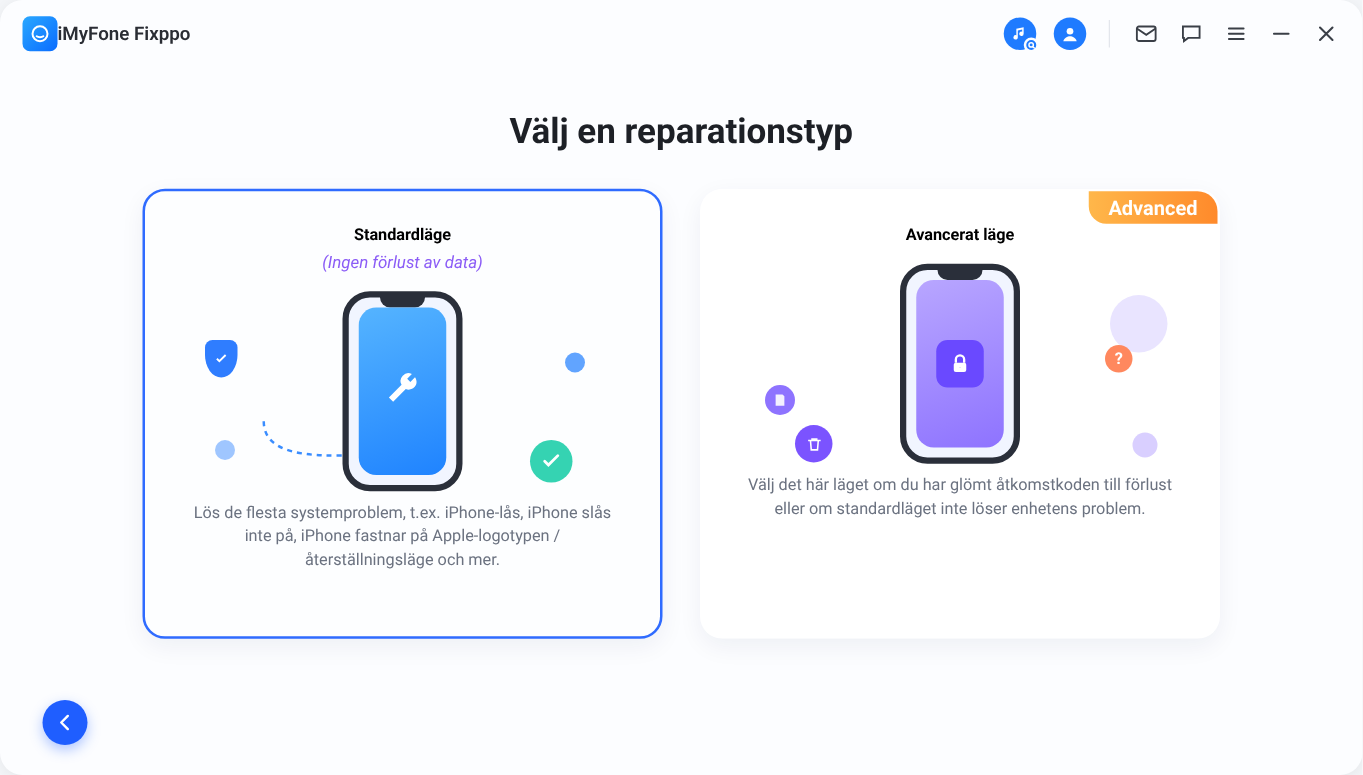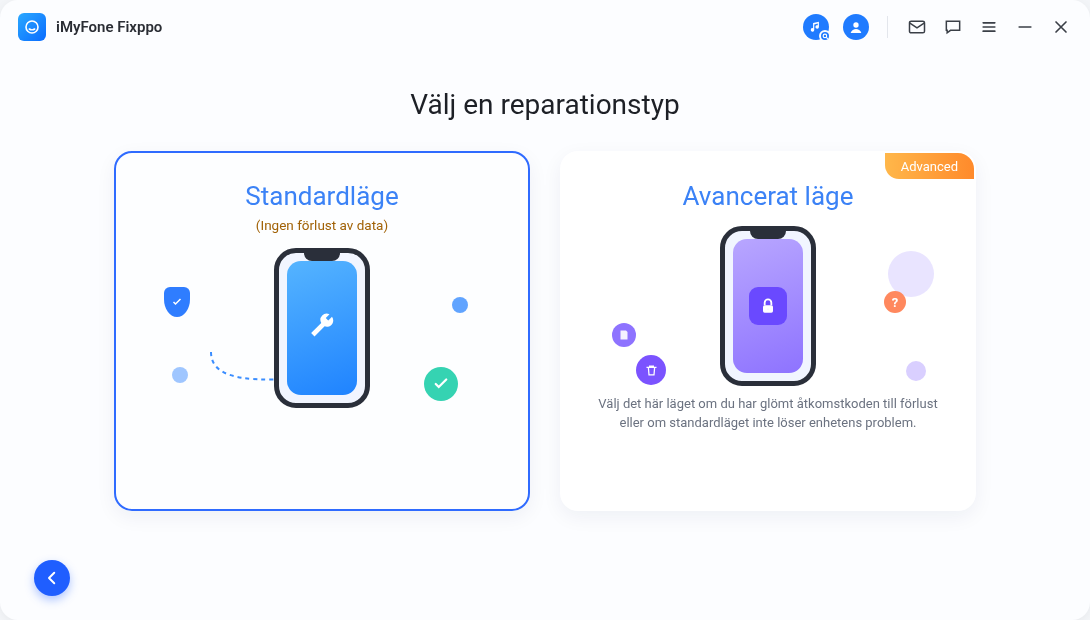--- a/index.html
+++ b/index.html
@@ -2,44 +2,44 @@
 <html><head>
   <meta charset="utf-8">
   <style>
     * { margin:0; padding:0; box-sizing:border-box; font-family: -apple-system, "Segoe UI", Roboto, Arial, sans-serif; }
     body { width:1090px; height:620px; background:#f3f5f8; overflow:hidden; }
     .window { width:1090px; height:620px; background:#fcfdff; border-radius:18px; position:relative; box-shadow:0 2px 10px rgba(0,0,0,.05); }
 
     
     .titlebar { height:54px; display:flex; align-items:center; padding:0 18px; }
     .app-logo { width:28px; height:28px; border-radius:6px; background:linear-gradient(135deg,#2aa8ff,#0a6cff); display:flex; align-items:center; justify-content:center; color:#fff; }
-    .app-title { margin-left:10px; font-size:15px; font-weight:600; color:#2a2d34; }
+    .app-title { font-size:15px; font-weight:600; color:#2a2d34; }
     .titlebar-spacer { flex:1; }
     .titlebar-group { display:flex; align-items:center; gap:14px; }
     .divider-v { width:1px; height:22px; background:#e3e6ec; margin:0 4px; }
     .ticon { width:22px; height:22px; display:flex; align-items:center; justify-content:center; color:#3a3f47; cursor:pointer; }
     .ticon svg { width:20px; height:20px; }
     .avatar-circle { width:26px; height:26px; border-radius:50%; background:#1f7bff; display:flex; align-items:center; justify-content:center; color:#fff; }
     .music-circle { width:26px; height:26px; border-radius:50%; background:#1f7bff; position:relative; display:flex; align-items:center; justify-content:center; color:#fff; }
     .music-badge { position:absolute; right:-2px; bottom:-2px; width:12px; height:12px; border-radius:50%; background:#1f7bff; border:2px solid #fcfdff; display:flex; align-items:center; justify-content:center; }
     .music-badge svg{width:7px;height:7px}
 
     
-    .heading { text-align:center; margin-top:34px; font-size:28px; font-weight:400; color:#1d2026; }
+    .heading { text-align:center; margin-top:34px; font-size:28px; font-weight:700; color:#1d2026; }
 
     
     .grid { display:flex; gap:30px; justify-content:center; margin-top:30px; padding:0 30px; }
     .card { width:416px; height:360px; background:#fff; border-radius:18px; border:2px solid transparent; position:relative; padding:28px 30px 22px; text-align:center; box-shadow:0 6px 20px rgba(20,40,80,.06); cursor:pointer; }
     .card.selected { border-color:#2f6bff; background:#fdfeff; }
-    .card-title { font-size:26px; font-weight:400; color:#3b82f6; }
-    .card-sub { font-size:13.5px; color:#a16207; margin-top:6px; }
+    .card-title { font-size:13px; font-weight:700; color:#000000; }
+    .card-sub { font-size:13.5px; color:#8b5cf6; margin-top:6px;font-style:italic; }
     .illu { height:170px; margin-top:10px; position:relative; display:flex; align-items:center; justify-content:center; }
     .card-desc { font-size:13px; line-height:1.45; color:#6b7280; margin-top:4px; padding:0 6px; }
 
-    .badge-adv { position:absolute; top:0; right:0; height:26px; padding:0 16px; display:flex; align-items:center; font-size:13px; font-weight:400; color:#fff; background:linear-gradient(90deg,#ffb74a,#ff8a2b); border-radius:0 16px 0 14px;text-align:center; }
+    .badge-adv { position:absolute; top:0; right:0; height:26px; padding:0 16px; display:flex; align-items:center; font-size:16px; font-weight:700; color:#fff; background:linear-gradient(90deg,#ffb74a,#ff8a2b); border-radius:0 16px 0 14px;text-align:center; }
 
     
     .phone { width:96px; height:160px; border-radius:22px; border:5px solid #2a2f3a; background:#f1f5ff; position:relative; }
     .phone.blue .screen { position:absolute; inset:8px 8px 8px 8px; border-radius:14px; background:linear-gradient(160deg,#55b4ff,#1f83ff); display:flex; align-items:center; justify-content:center; }
     .phone.purple .screen { position:absolute; inset:8px; border-radius:14px; background:linear-gradient(160deg,#b8a6ff,#8e73ff); display:flex; align-items:center; justify-content:center; }
     .notch { position:absolute; top:-2px; left:50%; transform:translateX(-50%); width:36px; height:10px; background:#2a2f3a; border-radius:0 0 8px 8px; }
     .wrench { color:#fff; }
     .lockbox { width:38px; height:38px; border-radius:9px; background:#6a49ff; display:flex; align-items:center; justify-content:center; color:#fff; }
 
     
@@ -147,20 +147,21 @@
                 <path d="M21 6a5 5 0 0 1-6.9 4.6L6 18.7 3.3 16 11.4 7.9A5 5 0 0 1 18 1l-3 3 2 2 3-3c.6.9 1 1.9 1 3z"></path>
               </svg>
           </div>
         </div>
         <div class="fb std-check">
           <svg viewBox="0 0 24 24" width="18" height="18" fill="none" stroke="currentColor" stroke-width="3" stroke-linecap="round">
               <path d="M5 12l4 4 10-10"></path>
             </svg>
         </div>
       </div>
+      <div class="card-desc">Lös de flesta systemproblem, t.ex. iPhone-lås, iPhone slås inte på, iPhone fastnar på Apple-logotypen / återställningsläge och mer.</div>
     </div>
 
     <div class="card">
       <div class="badge-adv">Advanced</div>
       <div class="card-title">Avancerat läge</div>
       <div class="illu">
         <div class="fb adv-blob1"></div>
         <div class="fb adv-blob2"></div>
         <div class="fb adv-disk">
           <svg viewBox="0 0 24 24" width="12" height="12" fill="currentColor">

